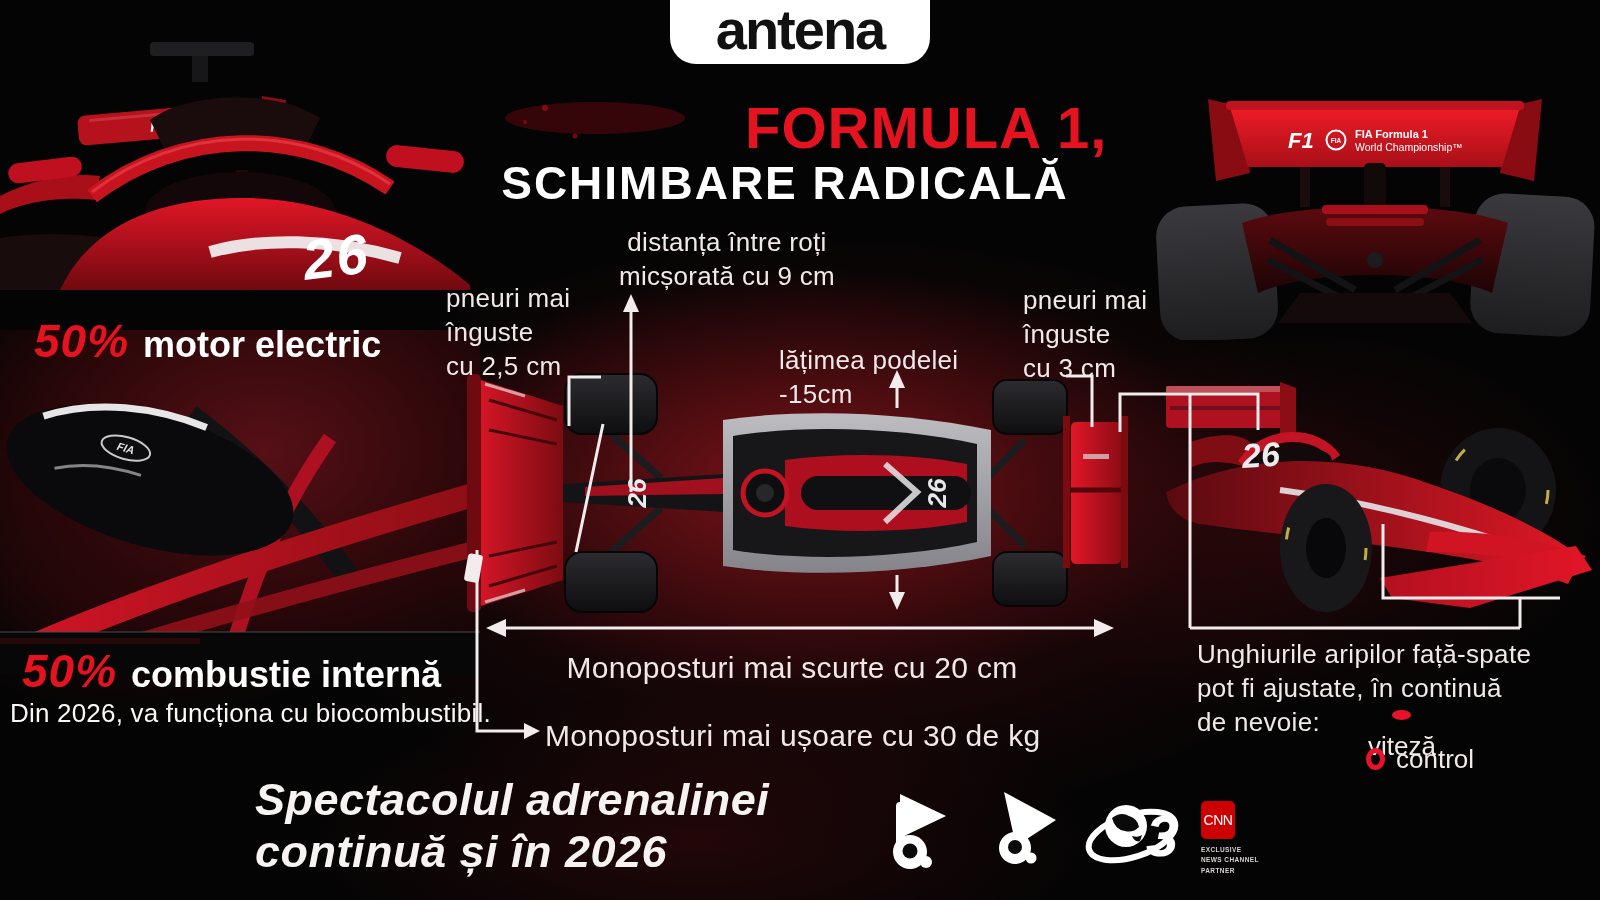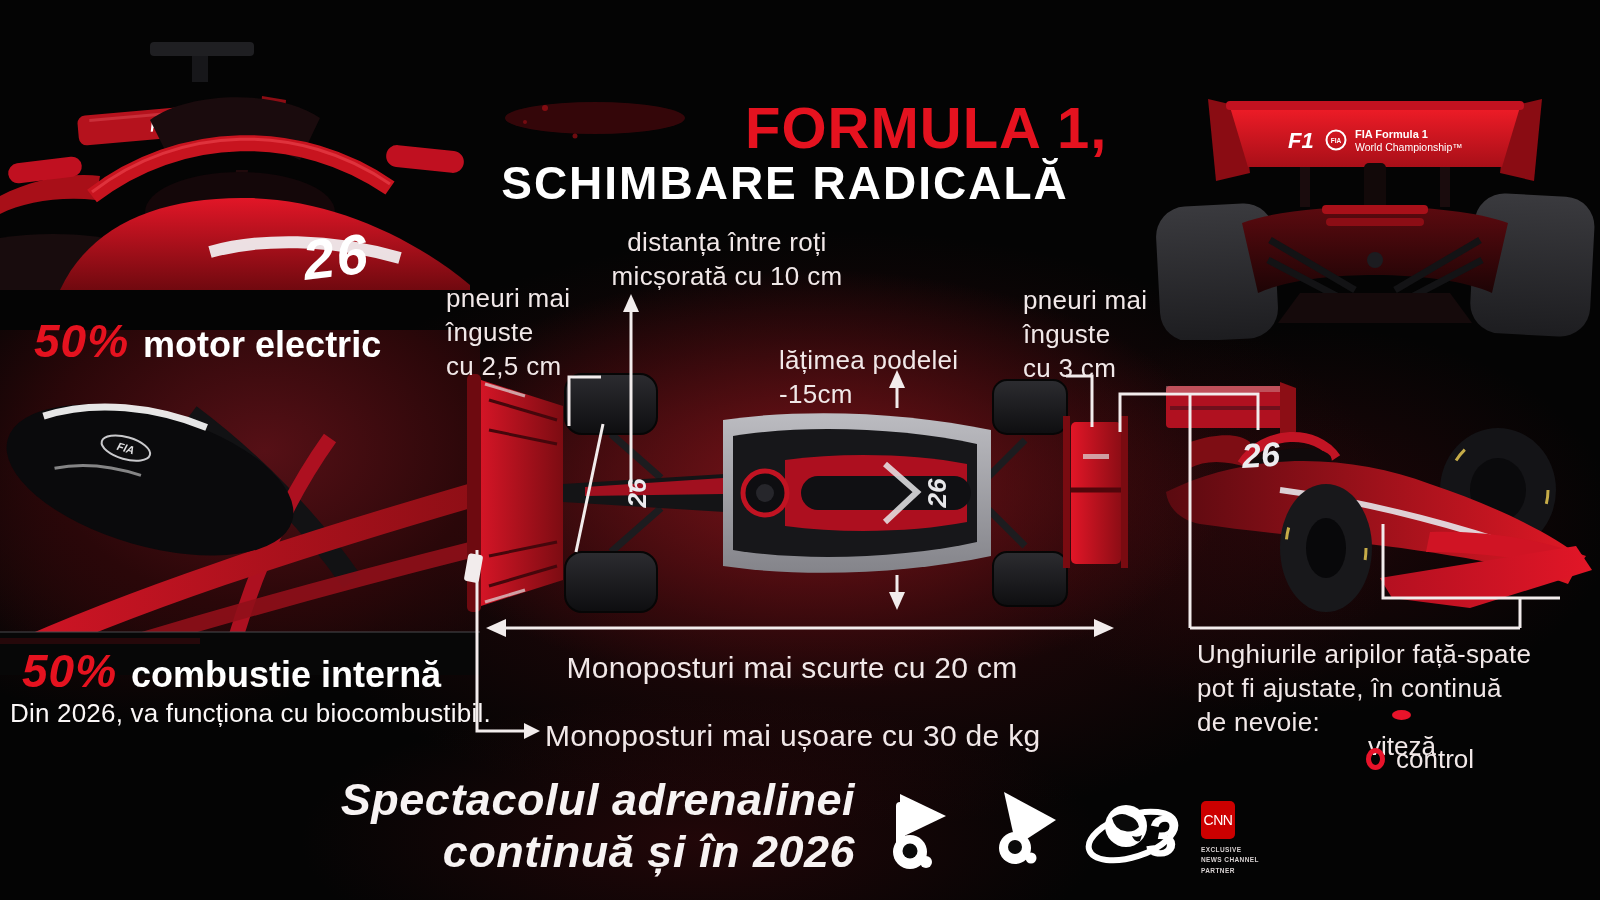--- a/index.html
+++ b/index.html
@@ -48,21 +48,21 @@
   #ann-length { left:512px; top:648px; width:560px; text-align:center; }
   #ann-weight { left:545px; top:716px; }
   #ann-wings  { left:1197px; top:638px; }
 
   .opt-row { position:absolute; display:flex; align-items:center; gap:11px; height:28px; }
   #opt-1 { left:1368px; top:710px;flex-direction:column; }
   #opt-2 { left:1366px; top:745px; }
   .ring { width:9px; height:12px; border:5px solid #e8132a; border-radius:50%; }
   .opt-lbl { font-size:26px; color:#f1e8e8; }
 
-  .tagline { position:absolute; left:255px; top:774px; width:600px; text-align:right;
+  .tagline { position:absolute; left:255px; top:774px; width:600px; text-align:left;
              font-size:45px; font-weight:bold; font-style:italic; color:#f7f3f3;
              line-height:1.15; white-space:pre-line; letter-spacing:.5px; }
 
   .cnn-badge { position:absolute; left:1201px; top:801px; width:34px; height:38px;
                background:#c00; border-radius:5px; display:flex; align-items:center; justify-content:center; }
   .cnn-badge span { color:#fff; font-weight:normal; font-size:14px; letter-spacing:-.5px; }
   .cnn-partner { position:absolute; left:1201px; top:845px; width:70px;
                  font-size:6.5px; line-height:1.6; letter-spacing:.4px; color:#d8d2d2;
                  white-space:pre-line; font-weight:bold; }
 </style>
@@ -291,20 +291,23 @@
       <polygon points="631,294 623,312 639,312"></polygon>
       <polygon points="897,370 889,388 905,388"></polygon>
       <polygon points="897,610 889,592 905,592"></polygon>
       <polygon points="486,628 506,619 506,637"></polygon>
       <polygon points="1114,628 1094,619 1094,637"></polygon>
       <polygon points="540,731 524,723 524,739"></polygon>
       <rect x="466" y="554" width="15" height="28" rx="3" transform="rotate(10 473 568)"></rect>
     </g>
   </svg>
 
+  <div class="badge">
+    <span>antena</span>
+  </div>
 
   <svg class="abs" style="left:485px;top:90px" width="258" height="60" viewBox="0 0 258 60">
     <defs>
       <linearGradient id="tg" x1="0" y1="0" x2="1" y2="0">
         <stop offset="0" stop-color="#c3121c" stop-opacity=".05"></stop>
         <stop offset=".5" stop-color="#c3121c" stop-opacity=".75"></stop>
         <stop offset="1" stop-color="#d31420" stop-opacity="1"></stop>
       </linearGradient>
     </defs>
     <ellipse cx="110" cy="28" rx="90" ry="16" fill="#b51018" opacity=".28"></ellipse>
@@ -327,21 +330,21 @@
   <div class="stat" id="stat-combustion">
     <span class="pct">50%</span>
     <span class="lbl">combustie internă</span>
   </div>
   <div class="note">Din 2026, va funcționa cu biocombustibil.</div>
 
   <div class="ann" id="ann-tyres-front">pneuri mai
 înguste
 cu 2,5 cm</div>
   <div class="ann" id="ann-track">distanța între roți
-micșorată cu 10 cm</div>
+micșorată cu 9 cm</div>
   <div class="ann" id="ann-floor">lățimea podelei
 -15cm</div>
   <div class="ann" id="ann-tyres-rear">pneuri mai
 înguste
 cu 3 cm</div>
   <div class="ann big" id="ann-length">Monoposturi mai scurte cu 20 cm</div>
   <div class="ann big" id="ann-weight">Monoposturi mai ușoare cu 30 de kg</div>
   <div class="ann" id="ann-wings">Unghiurile aripilor față-spate
 pot fi ajustate, în continuă
 de nevoie:</div>

